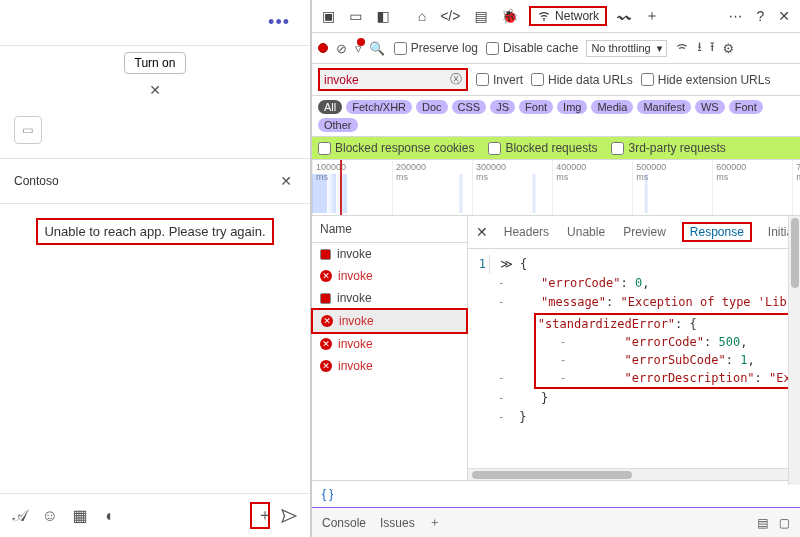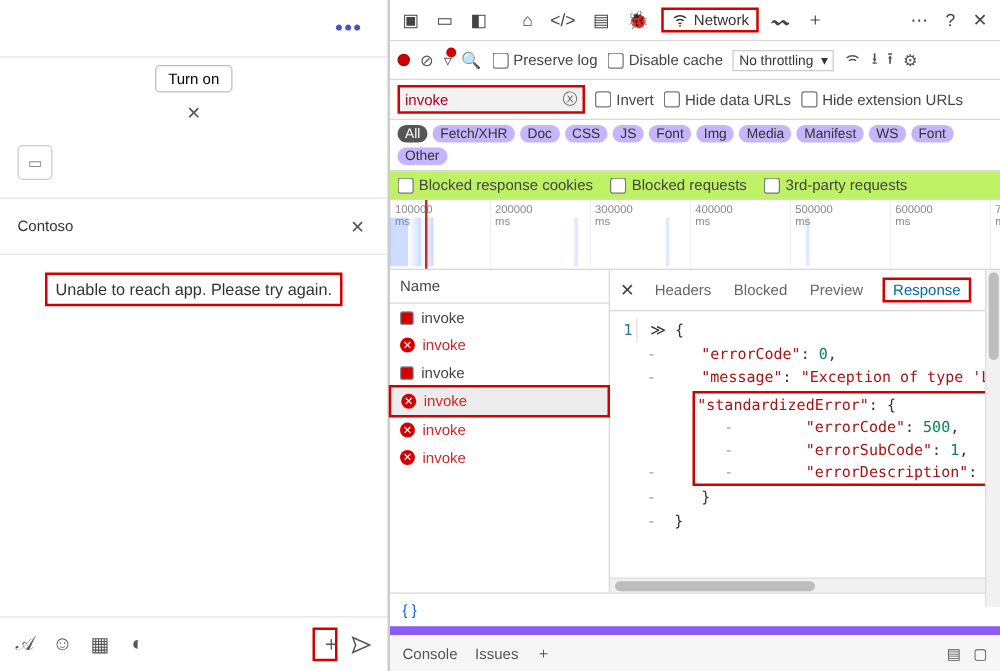--- a/index.html
+++ b/index.html
@@ -163,21 +163,21 @@
         rgba(60,120,255,0.25) 5%, transparent 5%,
         rgba(60,120,255,0.25) 7%, transparent 7.3%,
         transparent 30%, rgba(60,120,255,0.2) 30.5%, transparent 31%,
         transparent 45%, rgba(60,120,255,0.2) 45.5%, transparent 46%,
         transparent 68%, rgba(60,120,255,0.2) 68.5%, transparent 69%
       );
   }
   .timeline .sel-bar{position:absolute; left:28px; top:0; bottom:0; width:2px; background:#c92a2a;}
   .content-row { flex:1; display:flex; min-height:0;}
   .names-pane {
-    width:176px; border-right:1px solid #d8d8d8; display:flex; flex-direction:column;
+    width:156px; border-right:1px solid #d8d8d8; display:flex; flex-direction:column;
     background:#fff;
   }
   .names-header { padding:6px 8px; border-bottom:1px solid #d8d8d8; color:#444; }
   .name-item {
     display:flex; align-items:center; gap:6px;
     padding:4px 8px; color:#c92a2a; font-size:12px;
   }
   .name-item.ok { color:#444;}
   .name-item.ok .ico{border:1px solid #888;border-radius:2px;width:11px;height:11px;}
   .name-item .ico {
@@ -214,21 +214,21 @@
   }
   .hscroll { height:12px; background:#f1f1f1; border-top:1px solid #ddd; display:flex; align-items:center;}
   .hscroll .thumb{margin-left:4px;width:160px;height:8px;background:#bdbdbd;border-radius:4px;}
   .status-bar {
     display:flex; align-items:center; gap:10px;
     padding:6px 10px; border-top:1px solid #d8d8d8;
     background:#fff; color:#444; font-size:12px;
   }
   .drawer {
     display:flex; align-items:center; gap:14px;
-    padding:6px 10px; border-top:7px solid #8b5cf6;
+    padding:6px 10px; border-top:1px solid #8b5cf6;
     background:#f6f6f6; color:#555; font-size:12px;
   }
   .drawer .right-ico{margin-left:auto; display:flex; gap:10px;}
   svg{display:block;}
   .vscroll{position:absolute; right:0; top:216px; bottom:52px; width:12px; background:#f1f1f1; border-left:1px solid #ddd;}
   .vscroll .thumb{margin:2px auto; width:8px; height:70px; background:#bdbdbd; border-radius:4px;}
 </style>
 </head>
 <body>
 
@@ -406,21 +406,21 @@
           <div class="name-item">
             <span class="ico">✕</span>
             <span>invoke</span>
           </div>
         </div>
     </div>
     <div class="detail-pane">
       <div class="detail-tabs">
         <span class="x">✕</span>
         <span class="tab">Headers</span>
-        <span class="tab">Blocked</span>
+        <span class="tab">Unable</span>
         <span class="tab">Preview</span>
         <span class="tab active">Response</span>
         <span class="tab">Initiator</span>
       </div>
       <div class="response-body"><span class="ln">1</span> ≫ {
 <span class="gutter-dash">   -  </span>   <span class="k">"errorCode"</span>: <span class="n">0</span>,
 <span class="gutter-dash">   -  </span>   <span class="k">"message"</span>: <span class="s">"Exception of type 'Library</span>
 <span class="gutter-dash">   -  </span>  <span class="std-err-box"><span class="k">"standardizedError"</span>: {
 <span class="gutter-dash">   -  </span>      <span class="k">"errorCode"</span>: <span class="n">500</span>,
 <span class="gutter-dash">   -  </span>      <span class="k">"errorSubCode"</span>: <span class="n">1</span>,

